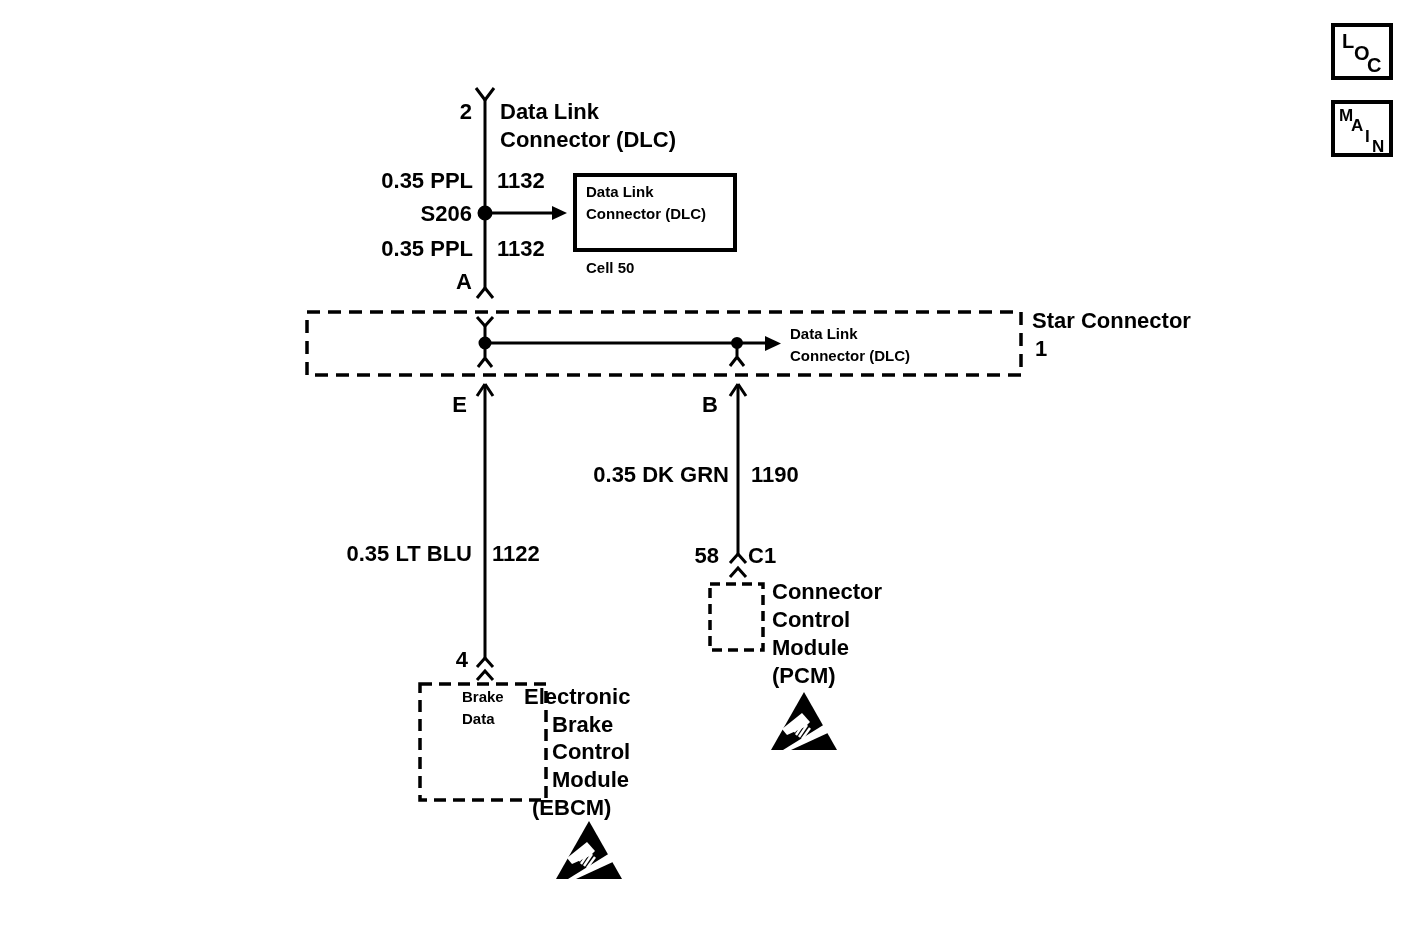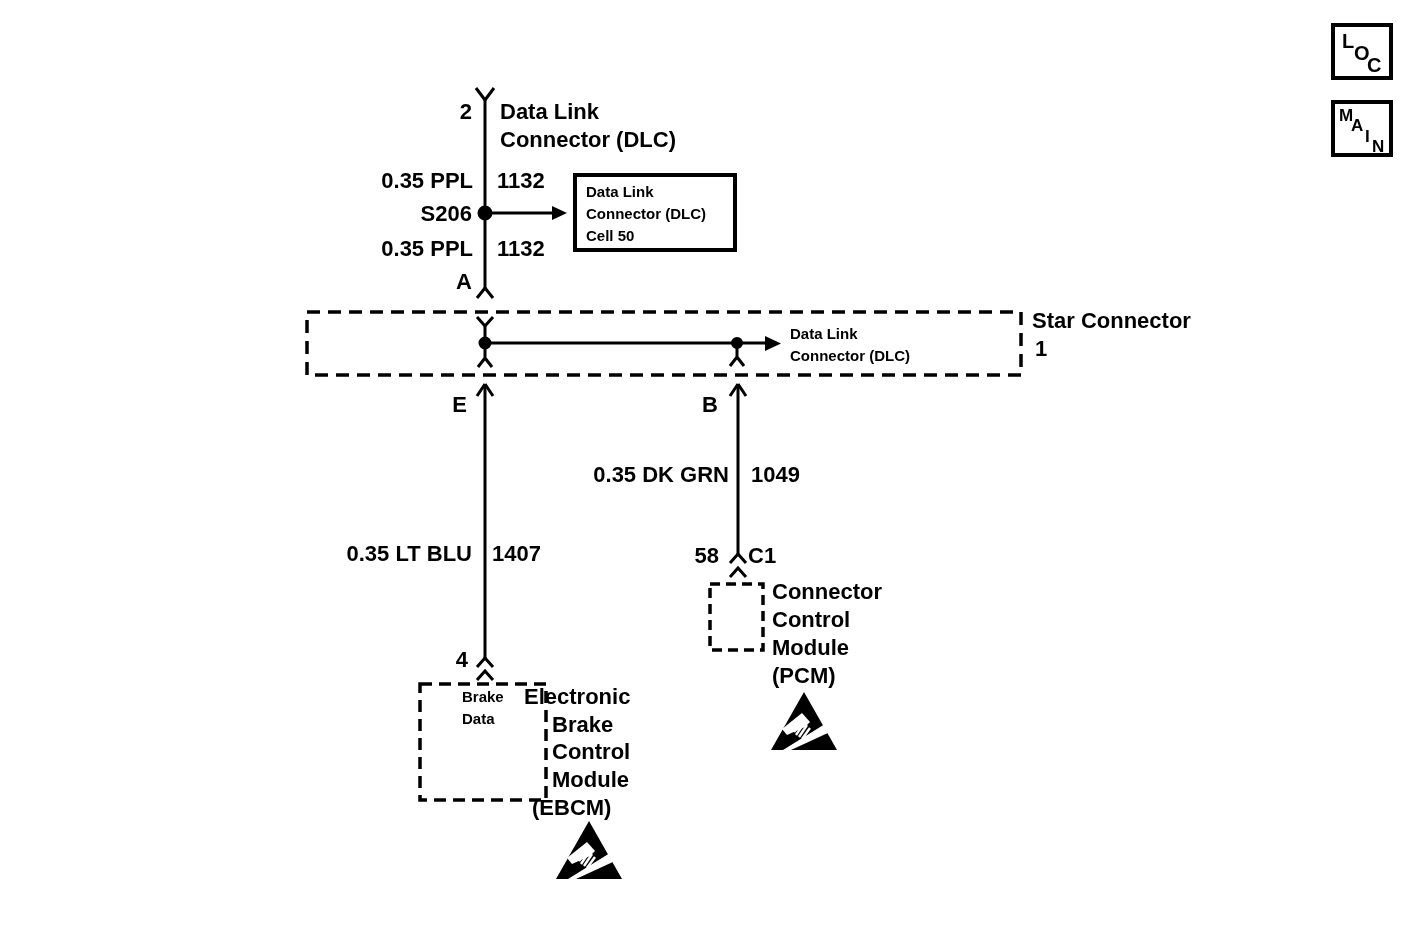--- a/index.html
+++ b/index.html
@@ -101,42 +101,42 @@
   <div class="t big" style="left:500px;top:127px;">Connector (DLC)</div>
 
   <div class="t big" style="right:953px;top:168px;">0.35 PPL</div>
   <div class="t big" style="left:497px;top:168px;">1132</div>
 
   <div class="t big" style="right:954px;top:201px;">S206</div>
 
   <div class="refbox">
     <div class="t sm" style="position:static;">Data Link</div>
     <div class="t sm" style="position:static;">Connector (DLC)</div>
-    <div class="t sm" style="position:static;">Cell 50</div>
+    <div class="t sm" style="position:static;margin-top:32px;">Cell 50</div>
   </div>
 
   <div class="t big" style="right:953px;top:236px;">0.35 PPL</div>
   <div class="t big" style="left:497px;top:236px;">1132</div>
 
   <div class="t big" style="right:954px;top:269px;">A</div>
 
   <div class="t big" style="left:1032px;top:308px;">Star Connector</div>
   <div class="t big" style="left:1035px;top:336px;">1</div>
 
   <div class="t sm" style="left:790px;top:323px;">Data Link</div>
   <div class="t sm" style="left:790px;top:345px;">Connector (DLC)</div>
 
   <div class="t big" style="right:959px;top:392px;">E</div>
   <div class="t big" style="right:708px;top:392px;">B</div>
 
   <div class="t big" style="right:697px;top:462px;">0.35 DK GRN</div>
-  <div class="t big" style="left:751px;top:462px;">1049</div>
+  <div class="t big" style="left:751px;top:462px;">1190</div>
 
   <div class="t big" style="right:954px;top:541px;">0.35 LT BLU</div>
-  <div class="t big" style="left:492px;top:541px;">1407</div>
+  <div class="t big" style="left:492px;top:541px;">1122</div>
 
   <div class="t big" style="right:707px;top:543px;">58</div>
   <div class="t big" style="left:748px;top:543px;text-align:right;">C1</div>
 
   <div class="t big" style="left:772px;top:579px;">Connector</div>
   <div class="t big" style="left:772px;top:607px;">Control</div>
   <div class="t big" style="left:772px;top:635px;">Module</div>
   <div class="t big" style="left:772px;top:663px;">(PCM)</div>
 
   <div class="t big" style="right:958px;top:647px;">4</div>

